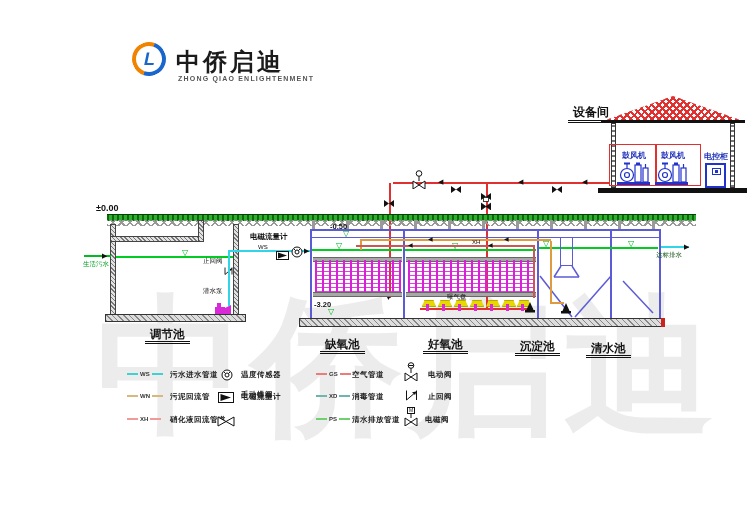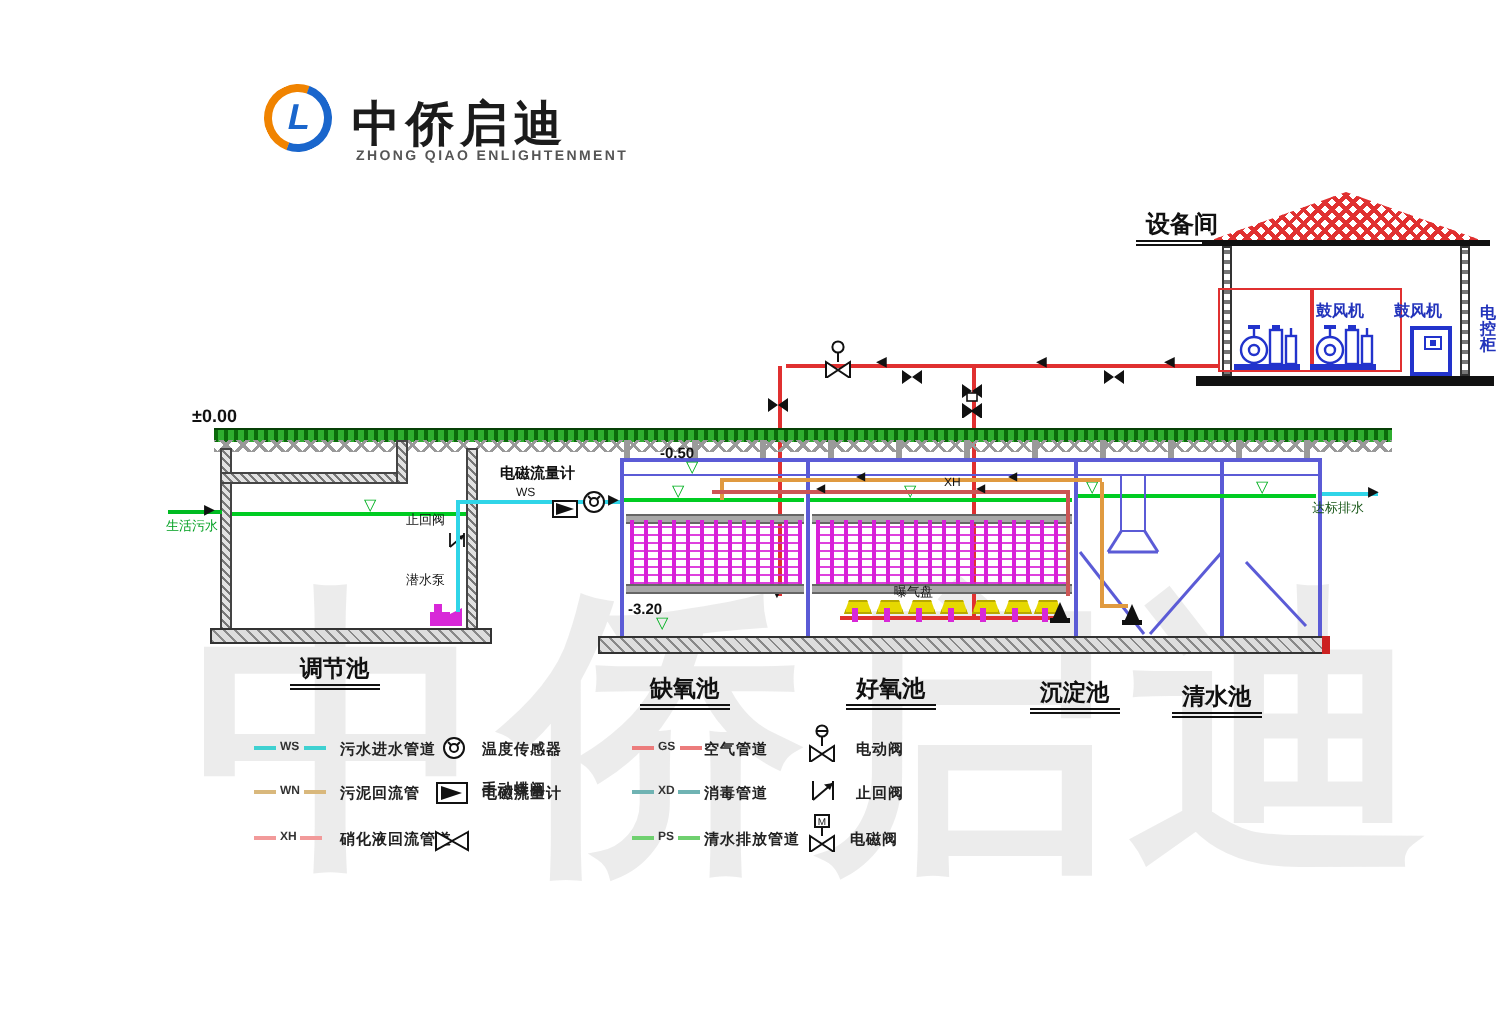--- a/index.html
+++ b/index.html
@@ -36,21 +36,21 @@
   .supbar{background:#a8a8a8;border-top:1px solid #666;border-bottom:1px solid #666;}
   .bluewall{background:#5b5bd6;}
   .waterline{background:#00cc22;height:1.5px;position:absolute;}
   .redpipe{background:#e03030;}
   .orangepipe{background:#e09a40;}
   .xhpipe{background:#cc5555;}
   .cyanpipe{background:#30d5e8;}
   .greenpipe{background:#00bb22;}
   
   .t6{font-size:6px;line-height:1;} .t65{font-size:6.5px;line-height:1;} .t75{font-size:7.5px;line-height:1;font-weight:bold;}
-  .t8{font-size:8px;line-height:1;font-weight:bold;margin-left:36px;}
+  .t8{font-size:8px;line-height:1;font-weight:bold;}
   .t9{font-size:9px;line-height:1;font-weight:bold;}
   .tank-label{font-size:11.5px;font-weight:bold;color:#111;}
   .dul{border-bottom:3px double #111;padding:0 5px 1px;}
   .dul2{border-bottom:3px double #111;padding:0 10px 2px;font-size:12.5px;font-weight:bold;}
   .green-t{color:#00a020;} .blue-t{color:#2233bb;}
   .arrow-l{color:#111;font-size:7px;line-height:1;}
   .lvl{color:#00b020;font-size:8px;line-height:1;}
   .note{position:absolute;left:0;top:450px;width:750px;text-align:center;
         font-size:13.5px;font-weight:bold;color:#c42222;letter-spacing:1px;}
   .ltext{font-size:7.5px;font-weight:bold;color:#222;letter-spacing:0.5px;line-height:1;}

